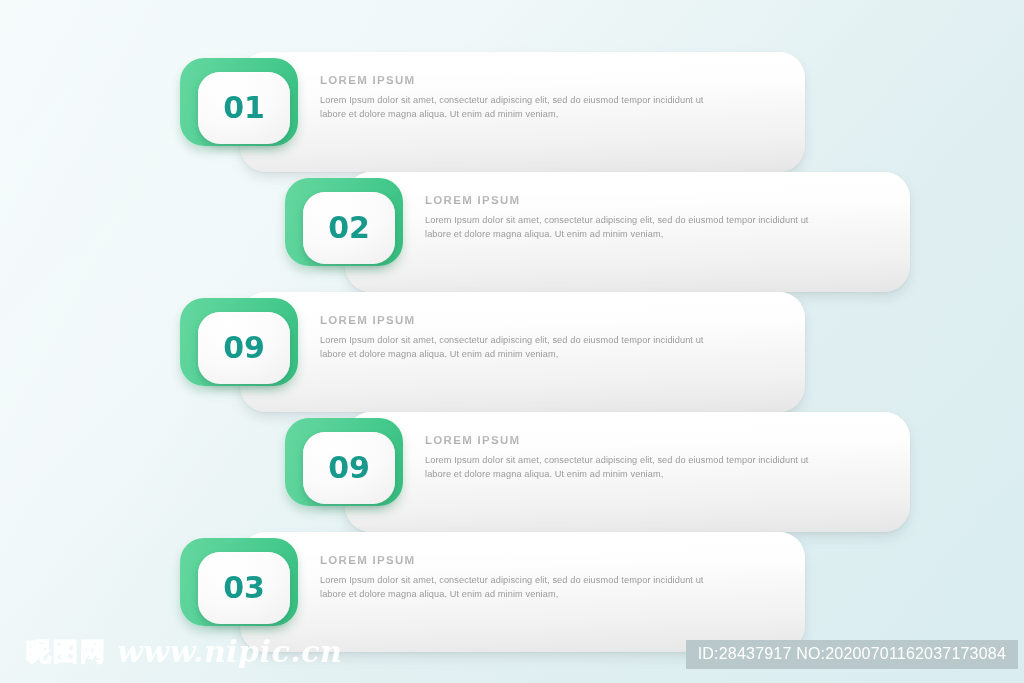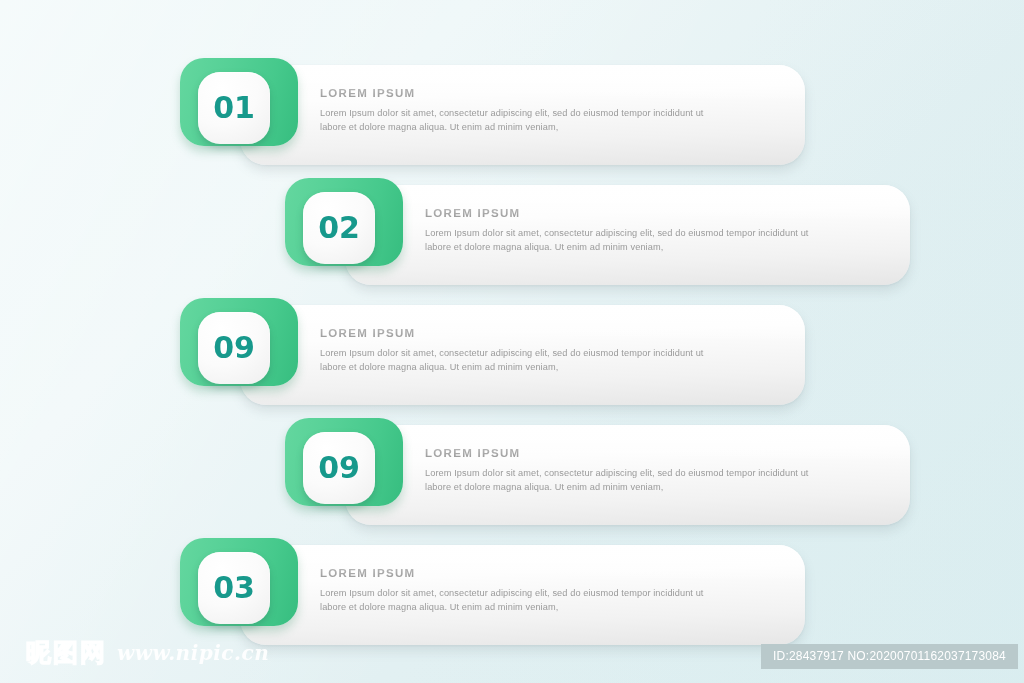--- a/index.html
+++ b/index.html
@@ -37,22 +37,22 @@
   
   .row {
     position: absolute;
     height: 100px;
   }
 
   
   .card {
     position: absolute;
     left: 60px;
-    top: 13px;
-    height: 100px;
+    top: 0;
+    height: 120px;
     border-radius: 26px;
     background: linear-gradient(178deg, #ffffff 0%, #fdfdfd 32%, #f2f2f2 72%, #e6e6e6 100%);
     box-shadow: 0 6px 11px rgba(120,140,145,0.19),
                 0 1px 2px rgba(120,140,145,0.12);
     overflow: hidden;
   }
   .card::after {
     
     content: "";
     position: absolute;
@@ -72,21 +72,21 @@
     border-radius: 24px;
     background: linear-gradient(105deg, #64d79f 0%, #55d096 38%, #46c98c 70%, #36bd7f 100%);
     box-shadow: 0 6px 10px rgba(70,150,110,0.28);
   }
 
   
   .badge {
     position: absolute;
     left: 18px;
     top: 14px;
-    width: 72px;
+    width: 92px;
     height: 72px;
     border-radius: 22px;
     background: radial-gradient(115% 115% at 32% 22%, #ffffff 0%, #fbfbfb 45%, #ececec 100%);
     box-shadow: 0 4px 7px rgba(40,110,85,0.30),
                 inset 0 1px 2px rgba(255,255,255,0.95);
     display: flex;
     align-items: center;
     justify-content: center;
   }
 
@@ -139,34 +139,34 @@
     font-size: 25px;
     font-weight: bold;
     letter-spacing: 2px;
     color: rgba(255,255,255,0.0);
     -webkit-text-stroke: 1.4px rgba(255,255,255,0.92);
     text-shadow: 0 0 1px rgba(255,255,255,0.6);
   }
   .watermark-url {
     font-family: "DejaVu Serif", serif;
     font-style: italic;
-    font-size: 20px;
+    font-size: 30px;
     font-weight: bold;
     color: rgba(255,255,255,0.92);
     letter-spacing: 0.5px;
   }
 
   
   .id-badge {
     position: absolute;
     right: 6px;
     bottom: 14px;
     background: #b9c9cb;
     color: #ffffff;
-    font-size: 12px;
+    font-size: 16px;
     letter-spacing: 0.2px;
     padding: 5px 12px 6px 12px;
     white-space: nowrap;
   }
 </style>
 </head>
 <body>
 
 <div class="bg-sheen"></div>
 

